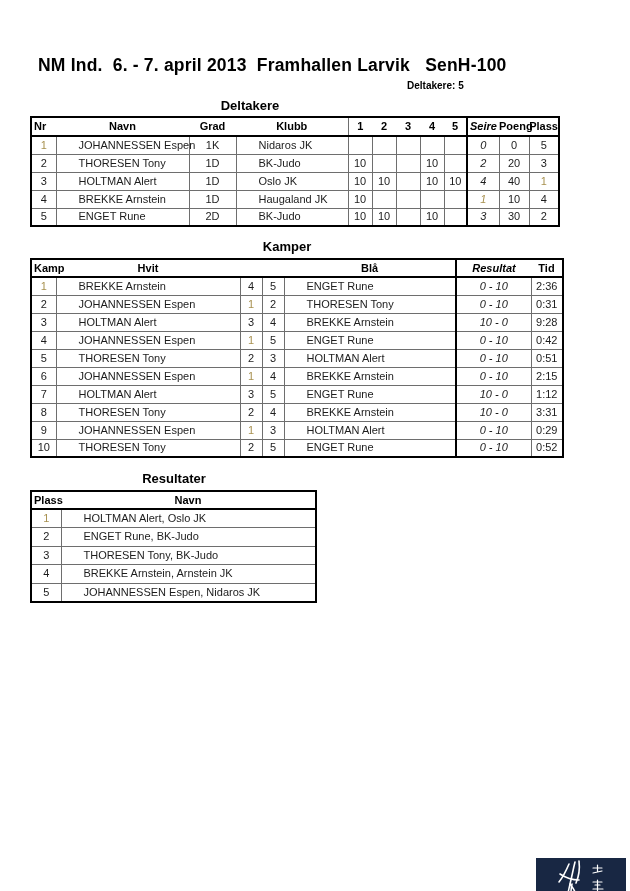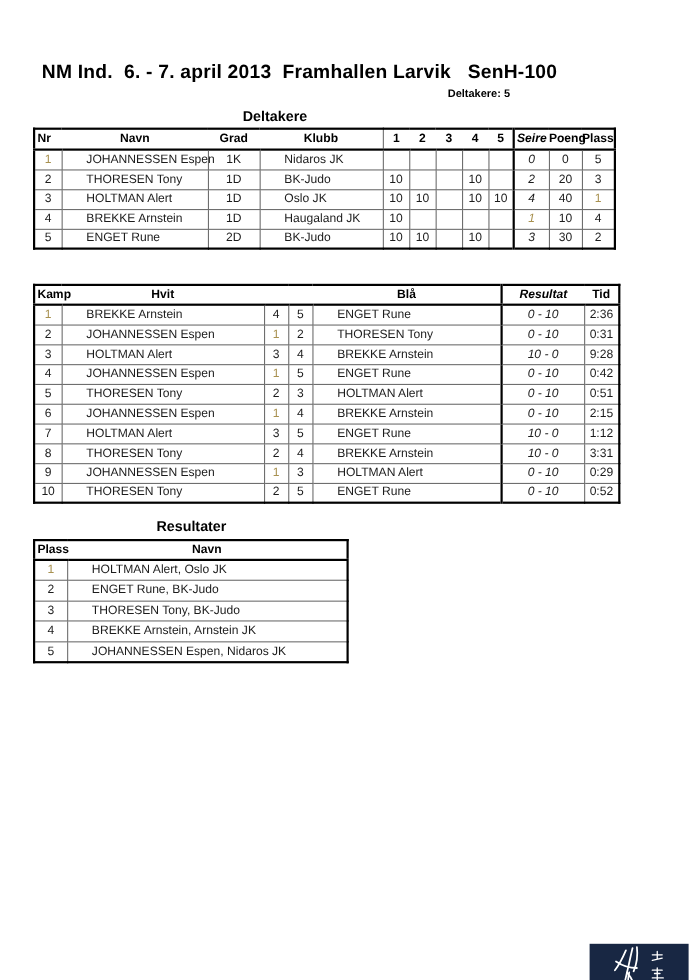--- a/index.html
+++ b/index.html
@@ -173,20 +173,21 @@
         <td></td>
         <td>10</td>
         <td></td>
         <td class="thickL">3</td>
         <td>30</td>
         <td>2</td>
       </tr>
       </tbody>
   </table>
 
+  <div class="section-heading h-kamper">Kamper</div>
 
   <table class="t-kamper">
     <colgroup>
       <col style="width:25px">
         <col style="width:184px">
         <col style="width:22px">
         <col style="width:22px">
       <col style="width:172px">
         <col style="width:75px">
         <col style="width:32px">

